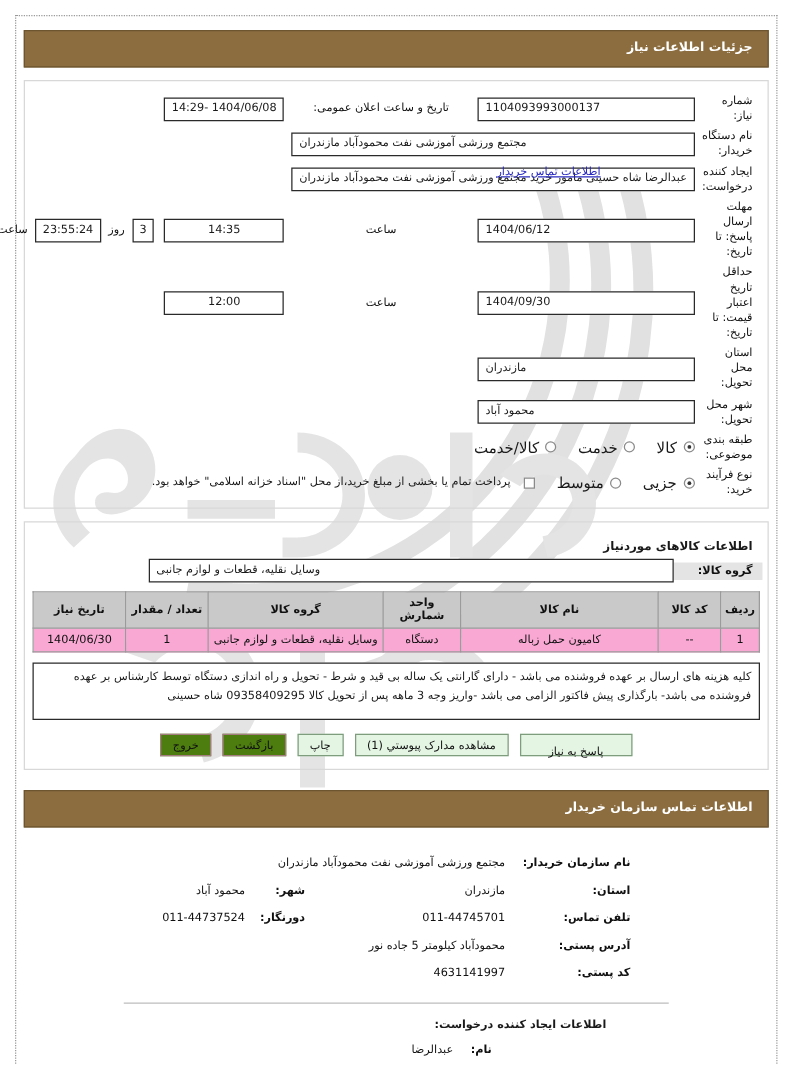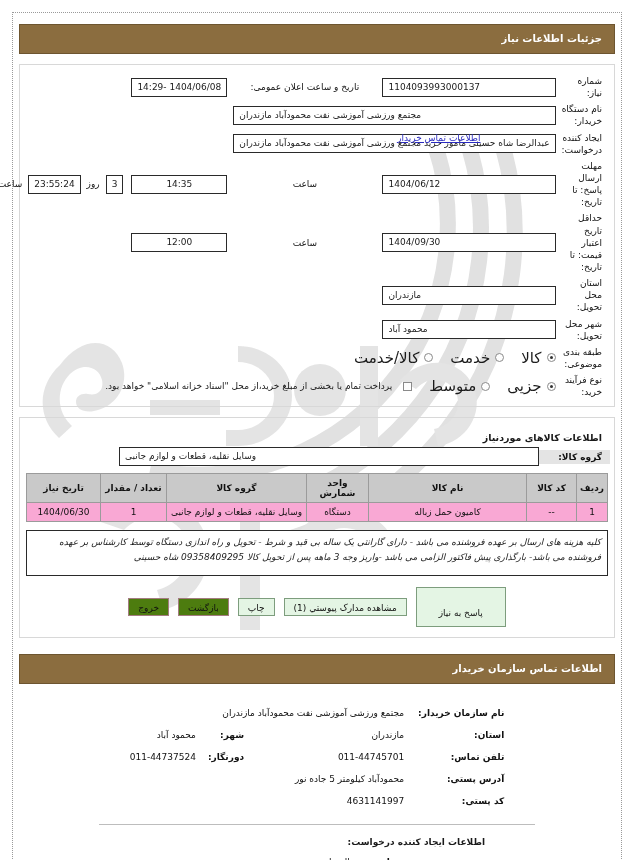--- a/index.html
+++ b/index.html
@@ -118,21 +118,21 @@
     display: inline-block; position: relative; flex: 0 0 auto;
   }
   .radio.on::after {
     content: ""; position: absolute; left: 2px; top: 2px;
     width: 3px; height: 3px; border-radius: 50%; background: #333;
   }
   .chk {
     width: 9px; height: 9px; border: 1px solid #8a8a8a; background: #fdfdfd;
     display: inline-block; flex: 0 0 auto;
   }
-  .rtxt { font-size: 15px; margin-left: 12px; }
+  .rtxt { font-size: 12px; margin-left: 12px; }
   .note-txt { font-size: 9px; margin-right: 6px; }
 
   
   .sub-title { font-weight: bold; font-size: 9.5px; padding: 6px 6px 2px 0; text-align: right; }
 
   
   table.goods {
     width: 100%;
     border-collapse: collapse;
     margin-top: 5px;
@@ -159,21 +159,20 @@
   .desc-lbl { width: 52px; font-weight: bold; font-size: 9px; text-align: right; line-height: 1.4; padding-top: 4px; }
   .desc-box {
     flex: 1;
     border: 1px solid #2a2a2a;
     background: #fff;
     padding: 4px 6px;
     font-size: 9px;
     line-height: 1.65;
     text-align: right;
     min-height: 46px;
-    font-style: italic;
   }
 
   
   .btn-row {
     display: flex; justify-content: center; align-items: center;
     gap: 9px; margin: 11px 0 4px 0;
     direction: ltr;
   }
   .btn {
     border: 1px solid #7a7a7a;
@@ -398,21 +397,21 @@
 
       <div class="desc-wrap">
         <div class="desc-box">کلیه هزینه های ارسال بر عهده فروشنده می باشد - دارای گارانتی یک ساله بی قید و شرط - تحویل و راه اندازی دستگاه توسط کارشناس بر عهده فروشنده می باشد- بارگذاری پیش فاکتور الزامی می باشد -واریز وجه 3 ماهه پس از تحویل کالا 09358409295 شاه  حسینی</div>
       </div>
 
       <div class="btn-row">
         <button class="btn red">خروج</button>
         <button class="btn red">بازگشت</button>
         <button class="btn green">چاپ</button>
         <button class="btn green">مشاهده مدارک پیوستي (1)</button>
-        <button class="btn green" style="padding:19px 22px">پاسخ به نیاز</button>
+        <button class="btn green" style="padding:8px 22px">پاسخ به نیاز</button>
       </div>
     </div>
 
     <div class="sec-header" style="margin-top:16px">اطلاعات تماس سازمان خریدار</div>
 
     <div class="contact-area">
       <table class="kv">
         <tbody>
             <tr>
           <td class="kv-k">نام سازمان خریدار:</td>

